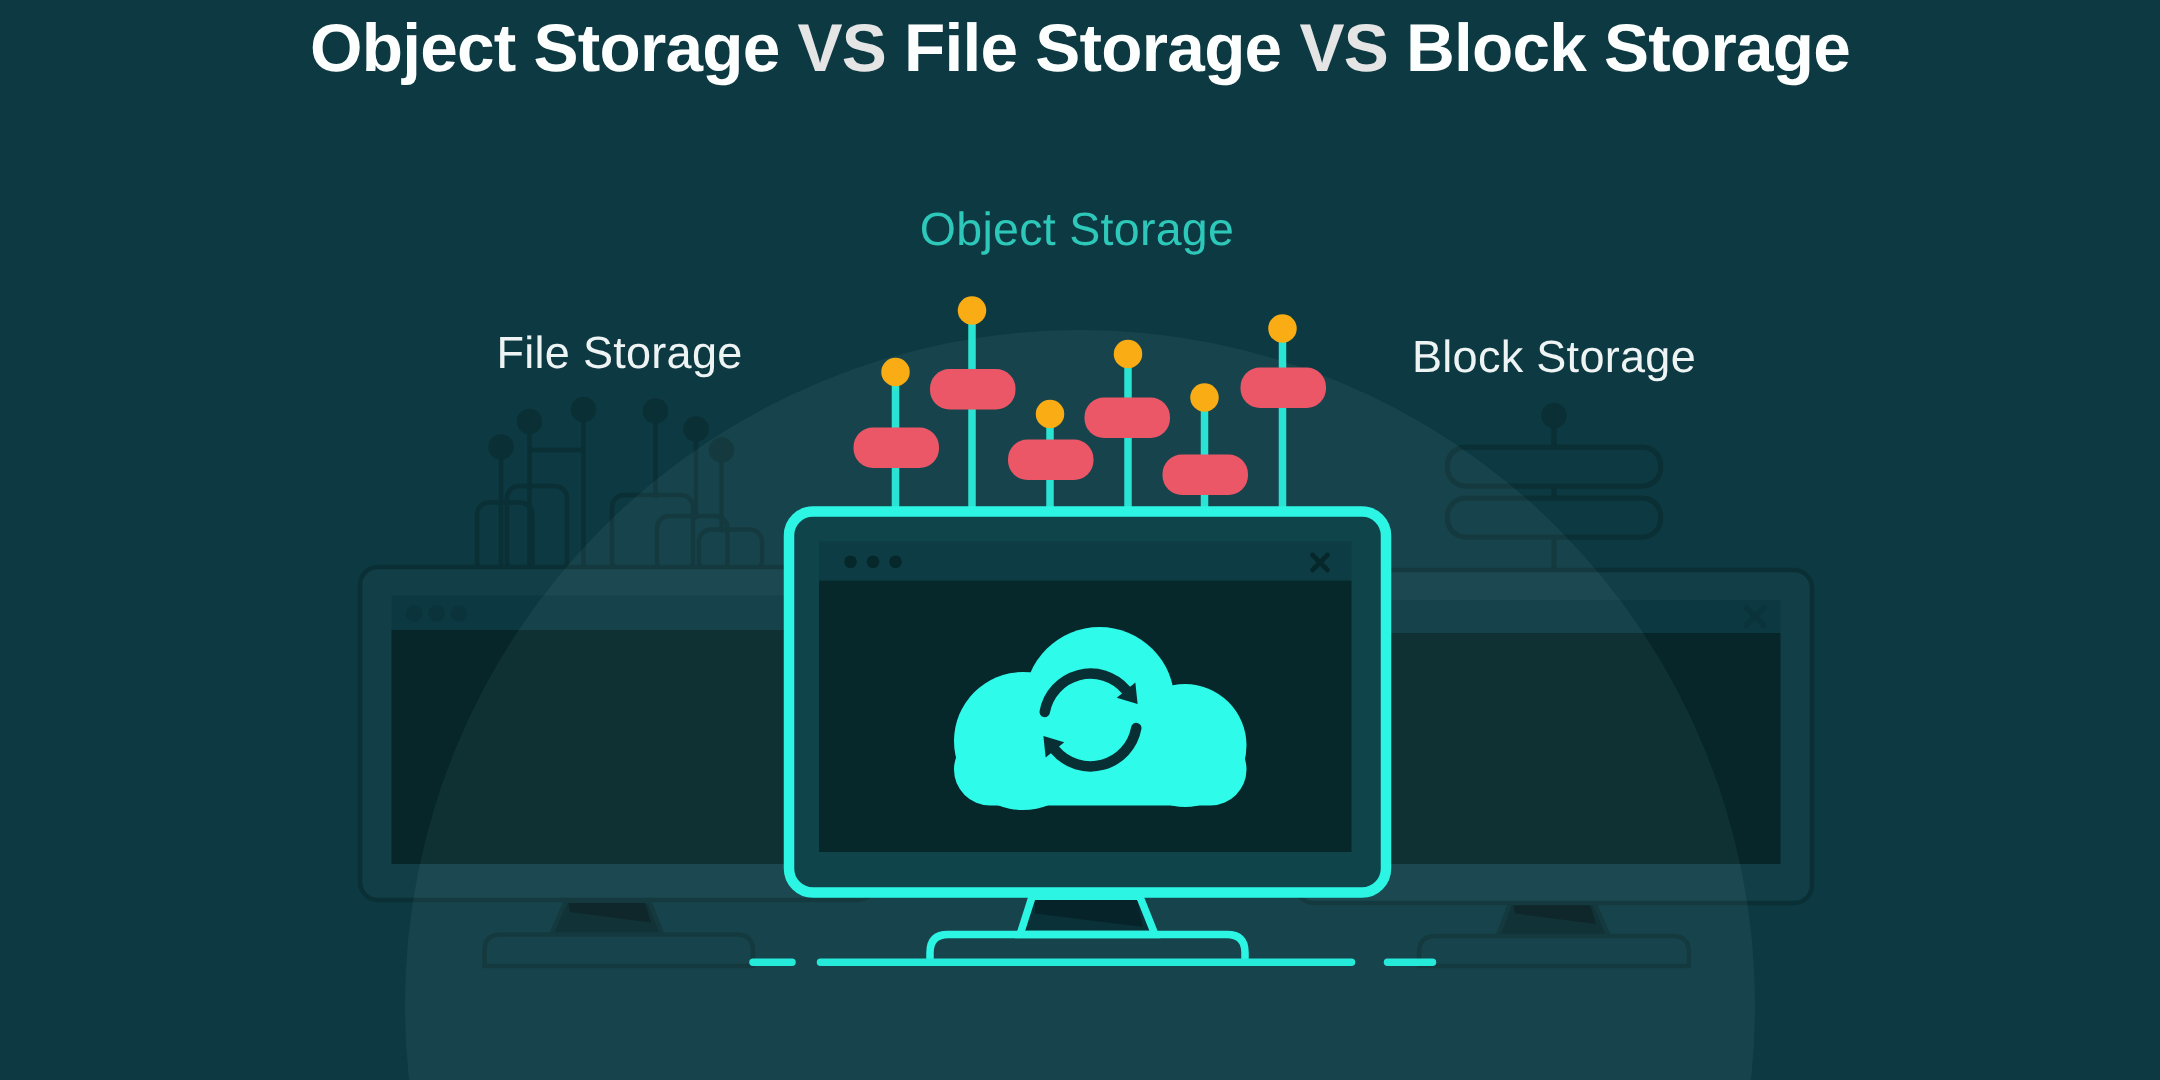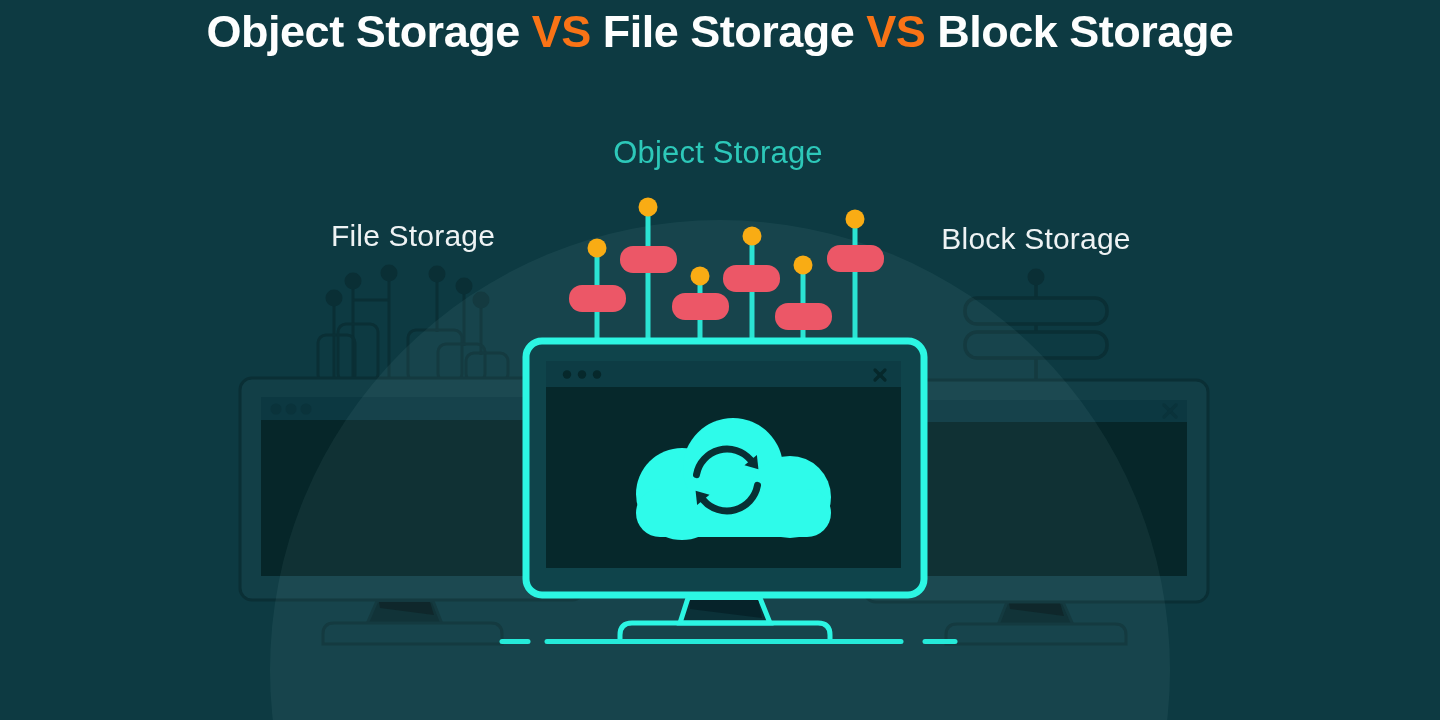--- a/index.html
+++ b/index.html
@@ -7,21 +7,21 @@
     position:relative;width:1440px;height:720px;overflow:hidden;
     background:#0d3a42;
     font-family:"Liberation Sans","DejaVu Sans",sans-serif;
   }
   .art{position:absolute;left:0;top:0;z-index:1;}
   .title{
     position:absolute;left:0;top:6px;width:1440px;z-index:3;
     text-align:center;font-size:45px;font-weight:800;letter-spacing:-0.5px;
     color:#fdfefe;white-space:nowrap;
   }
-  .title .vs{color:#f97316;margin:0 12px;}
+  .title .vs{color:#e5e5e5;margin:0 12px;}
   .label{
     position:absolute;z-index:2;width:320px;text-align:center;
     font-size:30px;font-weight:400;color:#eef3f4;letter-spacing:0.2px;
   }
   .label-file{left:253px;top:219px;}
   .label-object{left:558px;top:135px;color:#2dc8b9;font-size:31px;}
   .label-block{left:876px;top:222px;}
 </style>
 </head>
 <body>

